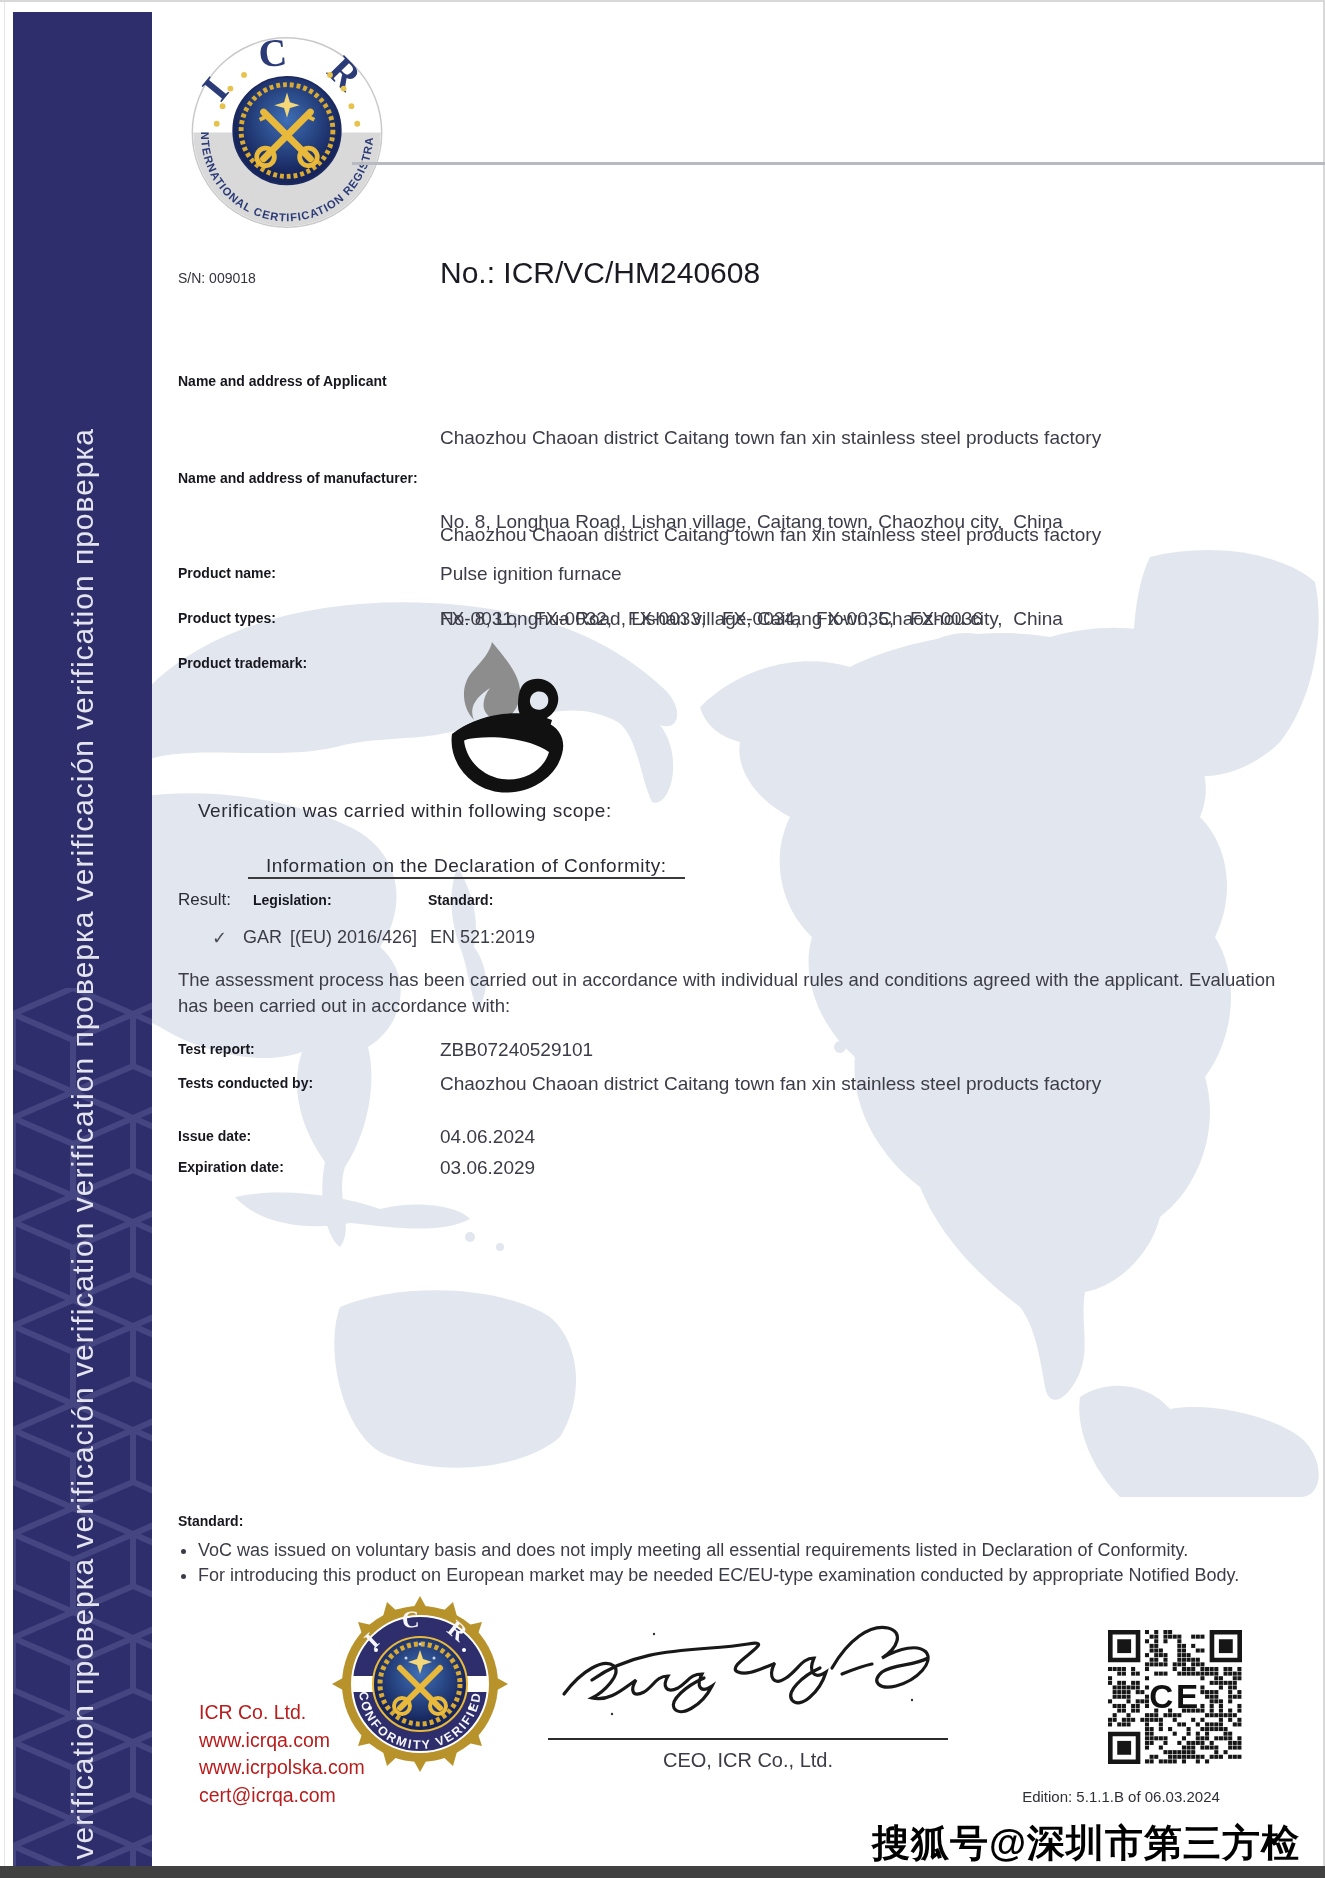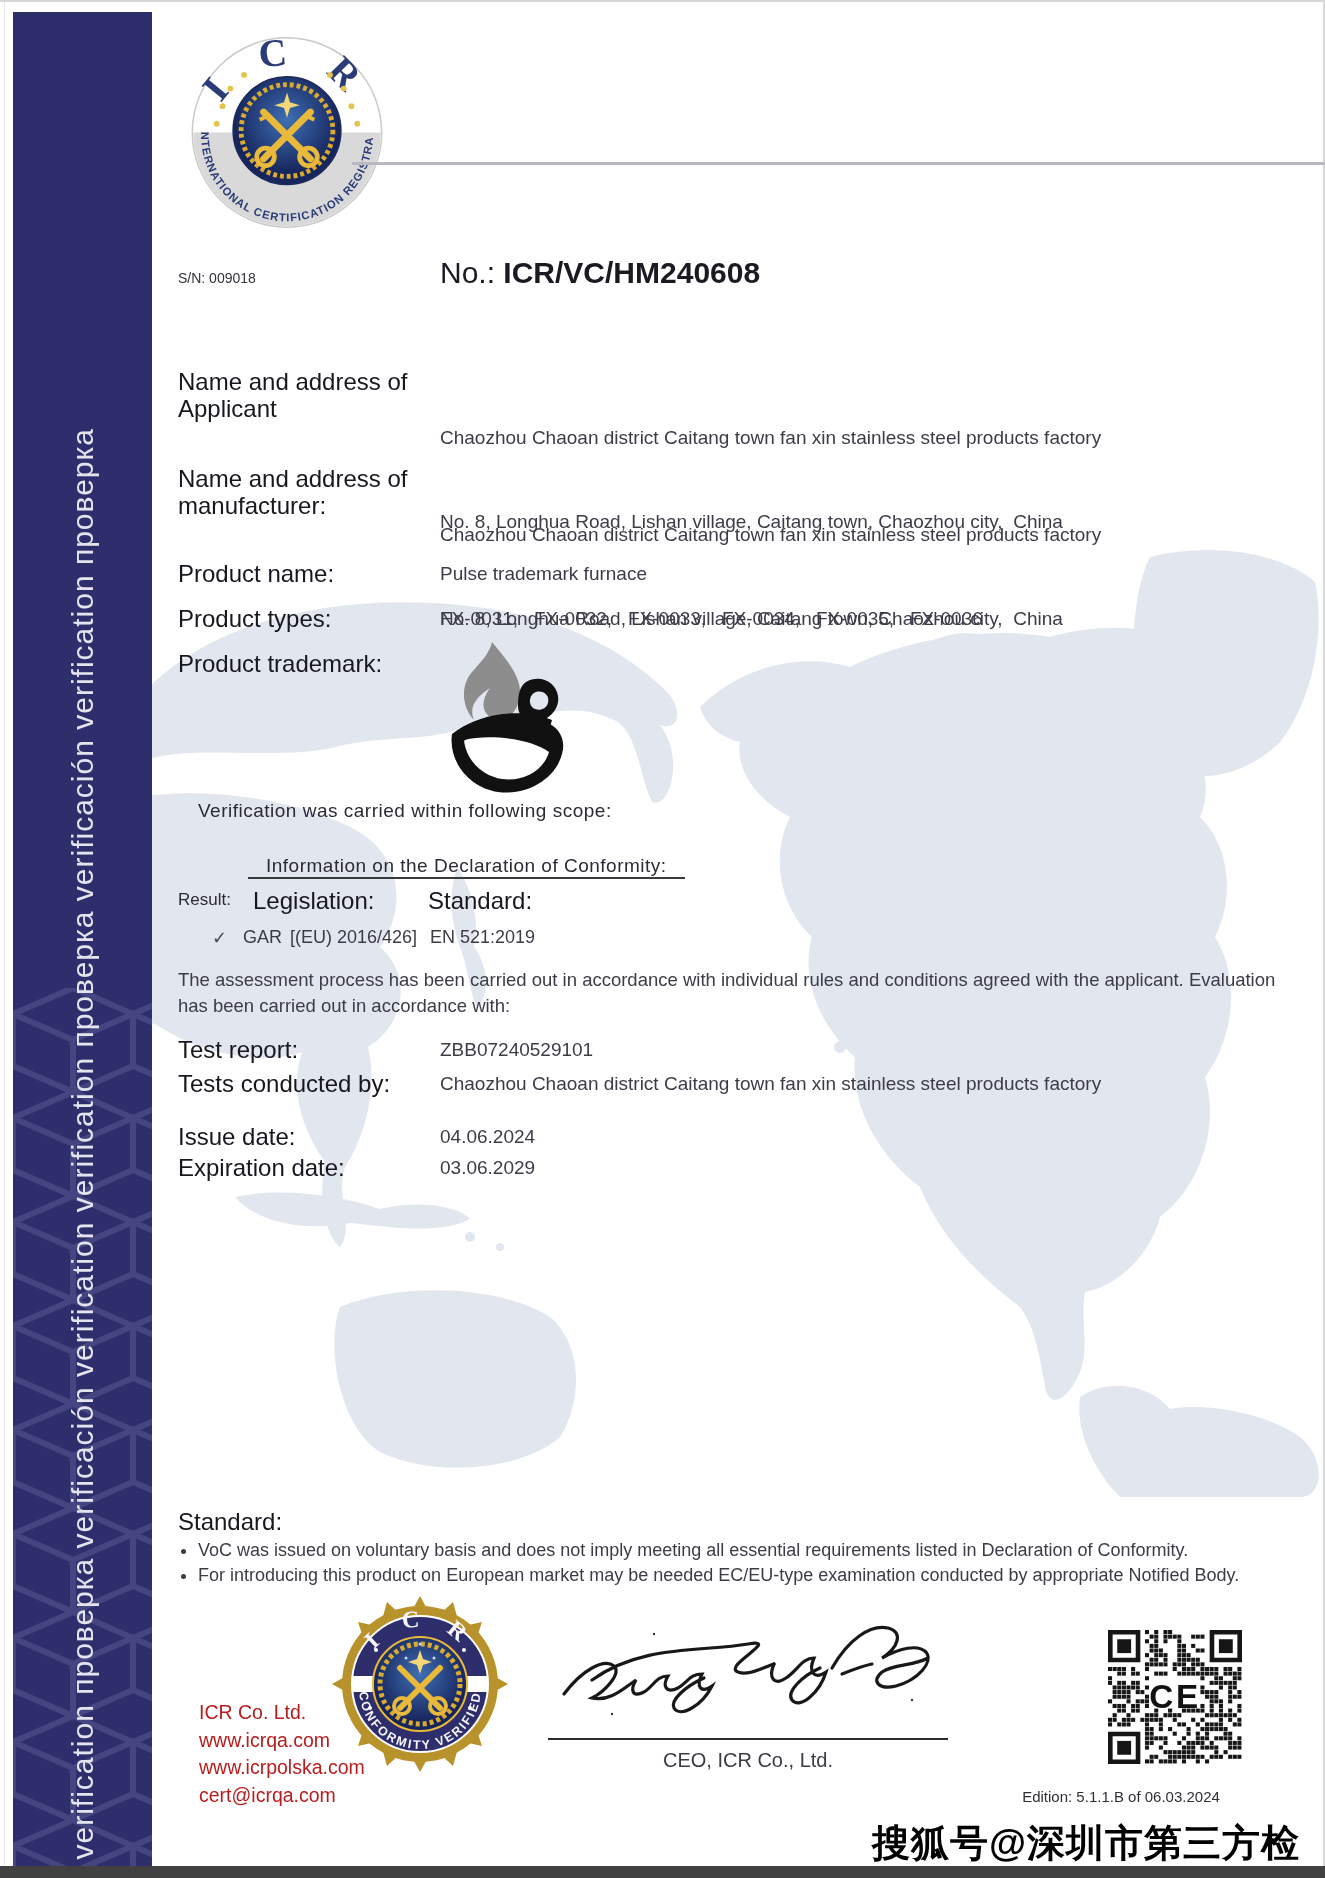--- a/index.html
+++ b/index.html
@@ -14,23 +14,23 @@
   .sidebar .vtext{position:absolute;left:50%;bottom:8px;transform:translateX(-50%) rotate(180deg);
         writing-mode:vertical-rl;white-space:nowrap;font-size:30px;font-weight:500;
         color:#e3e4ee;letter-spacing:1px;}
   .cubes{position:absolute;left:0;right:0;bottom:0;height:880px;opacity:.5;}
   
   .title{left:398px;top:72px;width:900px;font-size:58px;font-variant:small-caps;
         letter-spacing:2px;color:#27275a;font-weight:500;z-index:3;}
   .title-rule{left:352px;top:160px;width:973px;height:3px;background:#b9b9c1;z-index:3;}
   .sn{left:178px;top:268px;font-size:14px;color:#33333d;z-index:3;}
   .certno{left:440px;top:254px;font-size:30px;color:#1a1a22;z-index:3;}
-  .certno b{font-weight:700;}
+  .certno b{font-weight:400;}
   
-  .lbl{font-size:24px;font-weight:400;color:#17171f;line-height:27px;width:240px;z-index:3;}
+  .lbl{font-size:14px;font-weight:700;color:#17171f;line-height:27px;width:240px;z-index:3;}
   .val{font-size:19px;color:#3c3c48;line-height:28px;z-index:3;white-space:pre;}
   .para{font-size:18.5px;color:#3c3c48;line-height:26px;z-index:3;}
   .scope-head{font-size:19px;color:#2b2b36;letter-spacing:.5px;z-index:3;margin-left:20px;}
   .doc-head{font-size:19px;color:#2b2b36;letter-spacing:.5px;border-bottom:2px solid #3a3a3a;
         padding:0 18px 0 18px;z-index:3;}
   .remarks ul{margin:4px 0 0 20px;padding:0;}
   .remarks li{font-size:18px;color:#3c3c48;line-height:23px;margin-bottom:2px;}
   .footer-lines div{font-size:19.5px;color:#b91c1c;line-height:27.5px;margin-left:24px;}
   .ceo{font-size:20px;color:#3c3c48;text-align:center;}
   .sigline{background:#2b2b2b;height:2px;}
@@ -135,21 +135,21 @@
     <div>No. 8, Longhua Road, Lishan village, Caitang town, Chaozhou city,  China</div>
   </div>
 
   <div class="abs lbl" style="left:178px;top:463px">Name and address of manufacturer:</div>
   <div class="abs val" style="left:440px;top:463px">
     <div>Chaozhou Chaoan district Caitang town fan xin stainless steel products factory</div>
     <div>No. 8, Longhua Road, Lishan village, Caitang town, Chaozhou city,  China</div>
   </div>
 
   <div class="abs lbl" style="left:178px;top:558px">Product name:</div>
-  <div class="abs val" style="left:440px;top:558px">Pulse trademark furnace</div>
+  <div class="abs val" style="left:440px;top:558px">Pulse ignition furnace</div>
   <div class="abs lbl" style="left:178px;top:603px">Product types:</div>
   <div class="abs val" style="left:440px;top:603px">FX-0031,   FX-0032,   FX-0033,   FX-0034,   FX-0035,   FX-0036</div>
   <div class="abs lbl" style="left:178px;top:648px">Product trademark:</div>
 
   <svg class="abs" style="left:430px;top:636px;z-index:3" width="150" height="165" viewBox="0 0 150 165">
     <path fill="#8d8d8d" d="M62,4 C80,26 96,44 88,66 C84,78 72,85 62,80 C50,74 52,60 60,50 C48,58 38,68 44,82 C32,70 30,48 42,34 C52,23 60,14 62,4 Z"></path>
     <path fill="#8d8d8d" d="M70,40 C80,52 82,64 74,72 C68,66 66,52 70,40 Z" opacity=".5"></path>
     <g>
       <path fill="#111" d="M96,44 C110,36 126,44 128,58 C130,70 120,82 106,84 C96,85 88,78 88,68 C88,56 90,48 96,44 Z M106,54 C100,56 98,64 102,69 C107,74 116,72 118,65 C120,57 113,52 106,54 Z"></path>
       <path fill="#111" d="M22,96 C44,78 86,72 116,84 C130,90 136,102 132,116 C126,140 98,158 68,154 C40,150 18,124 22,96 Z M34,102 C36,122 52,138 72,141 C94,144 114,132 119,114 C100,100 58,96 34,102 Z" fill-rule="evenodd"></path>

